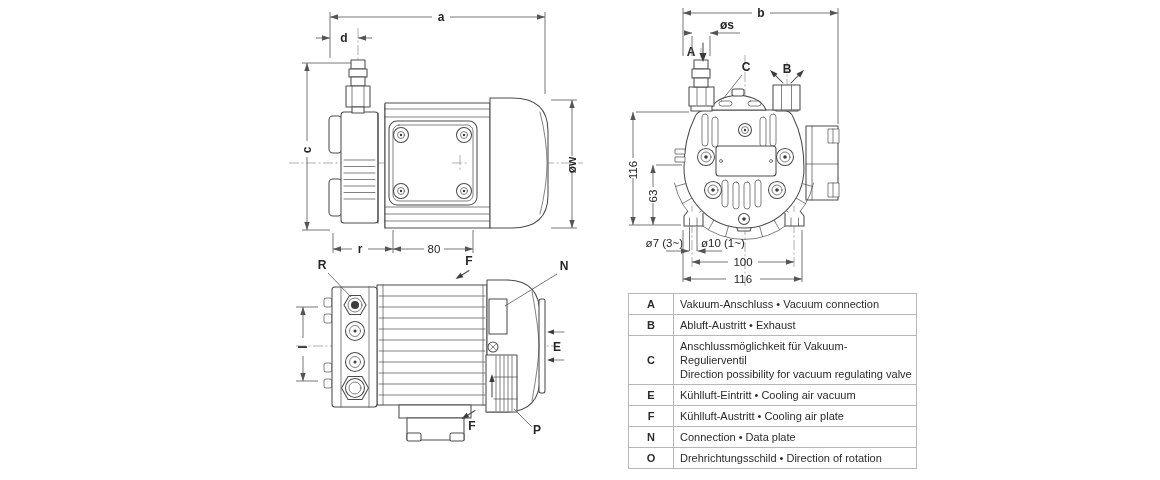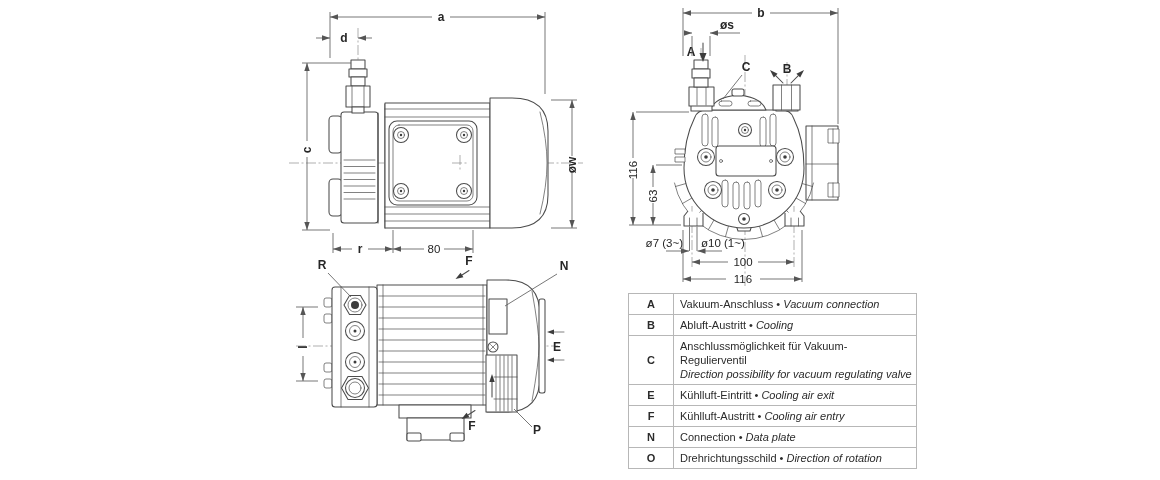--- a/index.html
+++ b/index.html
@@ -19,21 +19,21 @@
   .mid{text-anchor:middle}
   .end{text-anchor:end}
   
   .legend{position:absolute;left:628px;top:293px;width:289px}
   .legend table{width:100%;border-collapse:collapse;table-layout:fixed;border:1px solid #b7b7b7;
                 font-size:11px;line-height:14px;color:#2b2b2b}
   .legend td{border-top:1px solid #b7b7b7;vertical-align:middle;padding:3px 4px 3px 6px}
   .legend tr:first-child td{border-top:none}
   .legend td.k{width:44px;text-align:center;font-weight:bold;padding:0;border-right:1px solid #b7b7b7}
   .legend td.t{height:14px}
-  .legend .en{font-style:italic}
+  .legend .en{}
   .legend .sep{margin:0 3px}
   .legend .sep:empty{display:none}
   .legend td.two-line .en{display:block}
 </style>
 </head>
 <body>
 
 <div id="page">
 
 <svg width="1160" height="480" viewBox="0 0 1160 480">
@@ -335,33 +335,33 @@
 
 <div class="legend">
   <table>
     <tbody>
       <tr>
         <td class="k">A</td>
         <td class="t"><span class="de">Vakuum-Anschluss</span><span class="sep">•</span><span class="en">Vacuum connection</span></td>
       </tr>
       <tr>
         <td class="k">B</td>
-        <td class="t"><span class="de">Abluft-Austritt</span><span class="sep">•</span><span class="en">Cooling</span></td>
+        <td class="t"><span class="de">Abluft-Austritt</span><span class="sep">•</span><span class="en">Exhaust</span></td>
       </tr>
       <tr>
         <td class="k">C</td>
         <td class="t two-line"><span class="de">Anschlussmöglichkeit für Vakuum-Regulierventil</span><span class="en">Direction possibility for vacuum regulating valve</span></td>
       </tr>
       <tr>
         <td class="k">E</td>
-        <td class="t"><span class="de">Kühlluft-Eintritt</span><span class="sep">•</span><span class="en">Cooling air exit</span></td>
+        <td class="t"><span class="de">Kühlluft-Eintritt</span><span class="sep">•</span><span class="en">Cooling air vacuum</span></td>
       </tr>
       <tr>
         <td class="k">F</td>
-        <td class="t"><span class="de">Kühlluft-Austritt</span><span class="sep">•</span><span class="en">Cooling air entry</span></td>
+        <td class="t"><span class="de">Kühlluft-Austritt</span><span class="sep">•</span><span class="en">Cooling air plate</span></td>
       </tr>
       <tr>
         <td class="k">N</td>
         <td class="t"><span class="de">Connection</span><span class="sep">•</span><span class="en">Data plate</span></td>
       </tr>
       <tr>
         <td class="k">O</td>
         <td class="t"><span class="de">Drehrichtungsschild</span><span class="sep">•</span><span class="en">Direction of rotation</span></td>
       </tr>
 

